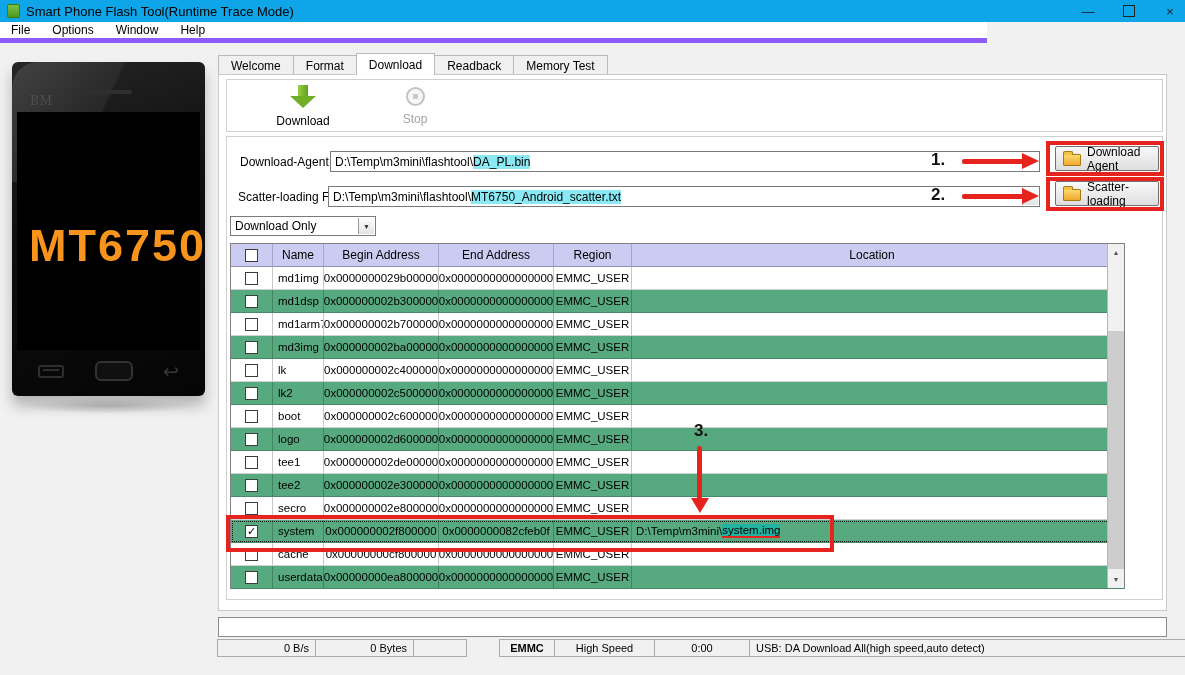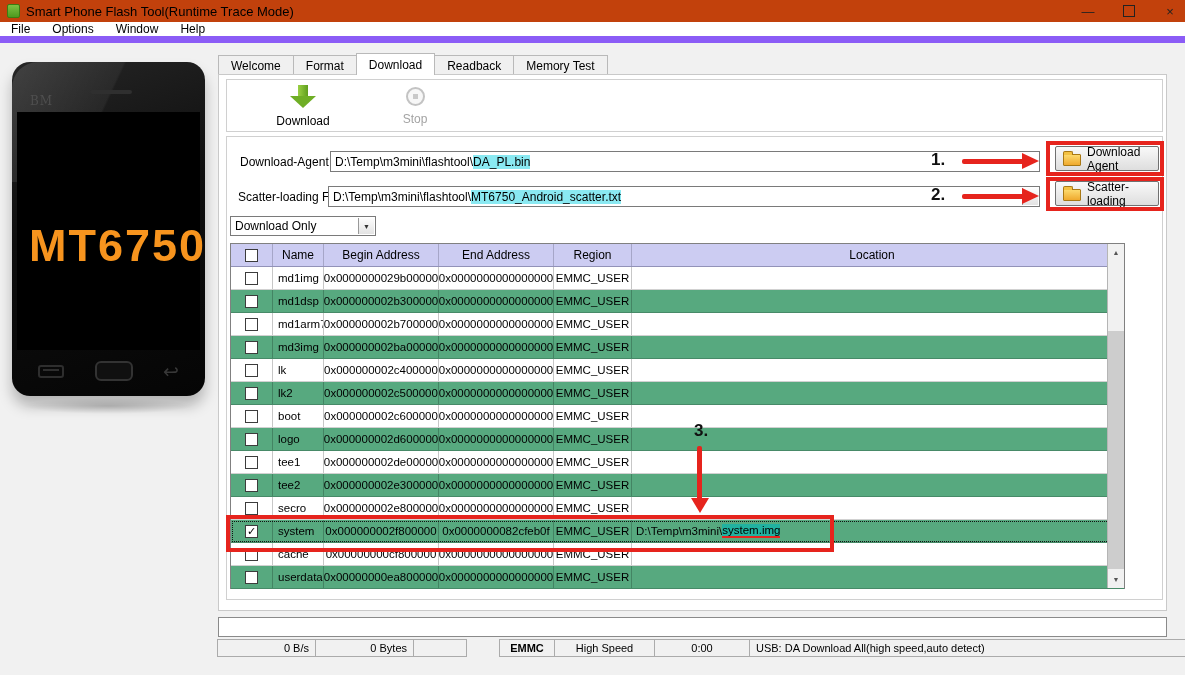--- a/index.html
+++ b/index.html
@@ -1,33 +1,33 @@
 <!DOCTYPE html>
 <html><head>
 <meta charset="utf-8">
 <style>
   * { margin:0; padding:0; box-sizing:border-box; }
   html,body { width:1185px; height:675px; overflow:hidden; }
   body { font-family:"Liberation Sans","DejaVu Sans",sans-serif; font-size:12px; color:#000; background:#f1f1f1; }
   .app { position:relative; width:1185px; height:675px; background:#f1f1f1; }
 
   
-  .titlebar { position:absolute; left:0; top:0; width:1185px; height:22px; background:#c2410c; display:flex; align-items:center; }
+  .titlebar { position:absolute; left:0; top:0; width:1185px; height:22px; background:#0ea5e9; display:flex; align-items:center; }
   .appicon { width:13px; height:14px; margin:0 6px 0 7px; background:linear-gradient(#7dc243,#4e9a1f); border:1px solid #3a7d12; border-radius:2px; }
   .title { font-size:13px; }
   .winctls { position:absolute; right:6px; top:0; height:22px; display:flex; align-items:center; gap:26px; }
   .winctl { width:18px; text-align:center; font-size:13px; color:#222; cursor:default; }
   .winctl.max { width:12px; height:12px; border:1px solid #222; }
 
   
-  .menubar { position:absolute; left:0; top:22px; width:1185px; height:21px; background:#fff; border-bottom:7px solid #8b5cf6; display:flex; align-items:center; }
+  .menubar { position:absolute; left:0; top:22px; width:987px; height:21px; background:#fff; border-bottom:5px solid #8b5cf6; display:flex; align-items:center; }
   .menuitem { padding:0 11px; }
 
   
-  .phone { position:absolute; left:12px; top:62px; width:193px; height:334px; background:linear-gradient(160deg,#262626 0%,#0e0e0e 45%,#050505 100%); border-radius:18px; box-shadow:0 10px 14px rgba(0,0,0,0.25); }
+  .phone { position:absolute; left:12px; top:62px; width:193px; height:334px; background:linear-gradient(160deg,#262626 0%,#0e0e0e 45%,#050505 100%); border-radius:6px; box-shadow:0 10px 14px rgba(0,0,0,0.25); }
   .phone .screen { position:absolute; left:5px; right:5px; top:50px; bottom:46px; background:#000; }
   .phone .gloss { position:absolute; left:0; top:0; right:0; height:120px; border-radius:26px 26px 0 0; background:linear-gradient(115deg,rgba(255,255,255,0.13) 0%,rgba(255,255,255,0.05) 45%,rgba(255,255,255,0) 46%); }
   .phone .speaker { position:absolute; left:78px; top:28px; width:42px; height:4px; border-radius:3px; background:#2f2f2f; }
   .phone .brand { position:absolute; left:18px; top:32px; font-family:"DejaVu Serif",serif; font-size:12px; color:#4f4f4f; letter-spacing:1px; }
   .phone .chipset { position:absolute; left:17px; right:0; top:158px; text-align:center; font-size:45px; font-weight:bold; letter-spacing:2px; color:#f7941e; }
   .phone .navrow { position:absolute; left:0; right:0; bottom:12px; height:26px; display:flex; align-items:center; justify-content:space-between; padding:0 26px; }
   .nav-menu { width:26px; height:13px; border:2px solid #2e2e2e; border-radius:3px; position:relative; }
   .nav-menu::before { content:""; position:absolute; left:3px; right:3px; top:2px; border-top:2px solid #2e2e2e; }
   .nav-home { width:38px; height:20px; border:2px solid #333; border-radius:6px; background:#101010; }
   .nav-back { font-size:19px; color:#383838; line-height:1; }

